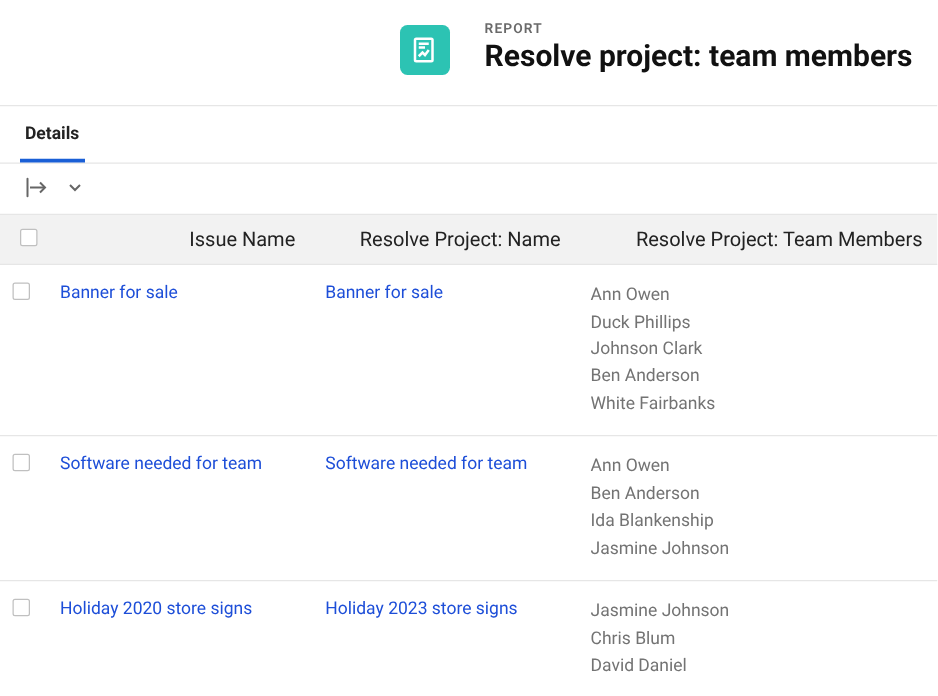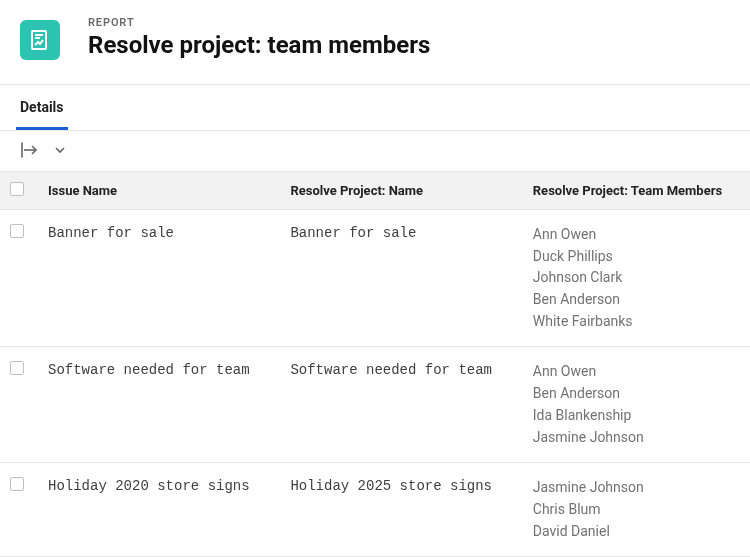--- a/index.html
+++ b/index.html
@@ -8,20 +8,21 @@
     font-size: 14px;
     color: #222;
     background: #fff;
     width: 750px;
   }
   .header {
     display: flex;
     align-items: flex-start;
     padding: 16px 20px 24px 20px;
     gap: 28px;
+    justify-content: flex-end;
   }
   .report-icon {
     width: 40px;
     height: 40px;
     background: #2cc3b3;
     border-radius: 6px;
     display: flex;
     align-items: center;
     justify-content: center;
     flex-shrink: 0;
@@ -66,23 +67,23 @@
   }
   .toolbar svg { display: block; }
   .export-btn { cursor: pointer; color: #555; }
   .chevron-btn { cursor: pointer; color: #555; }
   table {
     width: 100%;
     border-collapse: collapse;
   }
   thead th {
     background: #f2f2f2;
-    text-align: left;
-    font-size: 13px;
-    font-weight: 700;
+    text-align: right;
+    font-size: 16px;
+    font-weight: 400;
     color: #222;
     padding: 10px 12px;
     border-top: 1px solid #e6e6e6;
     border-bottom: 1px solid #e6e6e6;
   }
   thead th:first-child { width: 36px; padding-left: 10px; padding-right: 6px; }
   tbody td {
     padding: 14px 12px;
     vertical-align: top;
     border-bottom: 1px solid #e6e6e6;
@@ -92,24 +93,23 @@
   .checkbox {
     width: 14px;
     height: 14px;
     border: 1px solid #c0c0c0;
     border-radius: 2px;
     background: #fff;
     display: inline-block;
     cursor: pointer;
   }
   .link {
-    color: #404040;
+    color: #1d4ed8;
     text-decoration: none;
     cursor: pointer;
-    font-family: Liberation Mono, monospace;
   }
   .member-list div {
     line-height: 1.55;
     color: #737373;
   }
 </style>
 </head>
 <body>
 
 <div class="header">
@@ -179,21 +179,21 @@
         <td class="member-list">
           <div>Ann Owen</div>
           <div>Ben Anderson</div>
           <div>Ida Blankenship</div>
           <div>Jasmine Johnson</div>
         </td>
       </tr>
       <tr>
         <td><span class="checkbox"></span></td>
         <td><a class="link">Holiday 2020 store signs</a></td>
-        <td><a class="link">Holiday 2025 store signs</a></td>
+        <td><a class="link">Holiday 2023 store signs</a></td>
         <td class="member-list">
           <div>Jasmine Johnson</div>
           <div>Chris Blum</div>
           <div>David Daniel</div>
         </td>
       </tr>
     </tbody>
 </table>
 
 </body></html>

